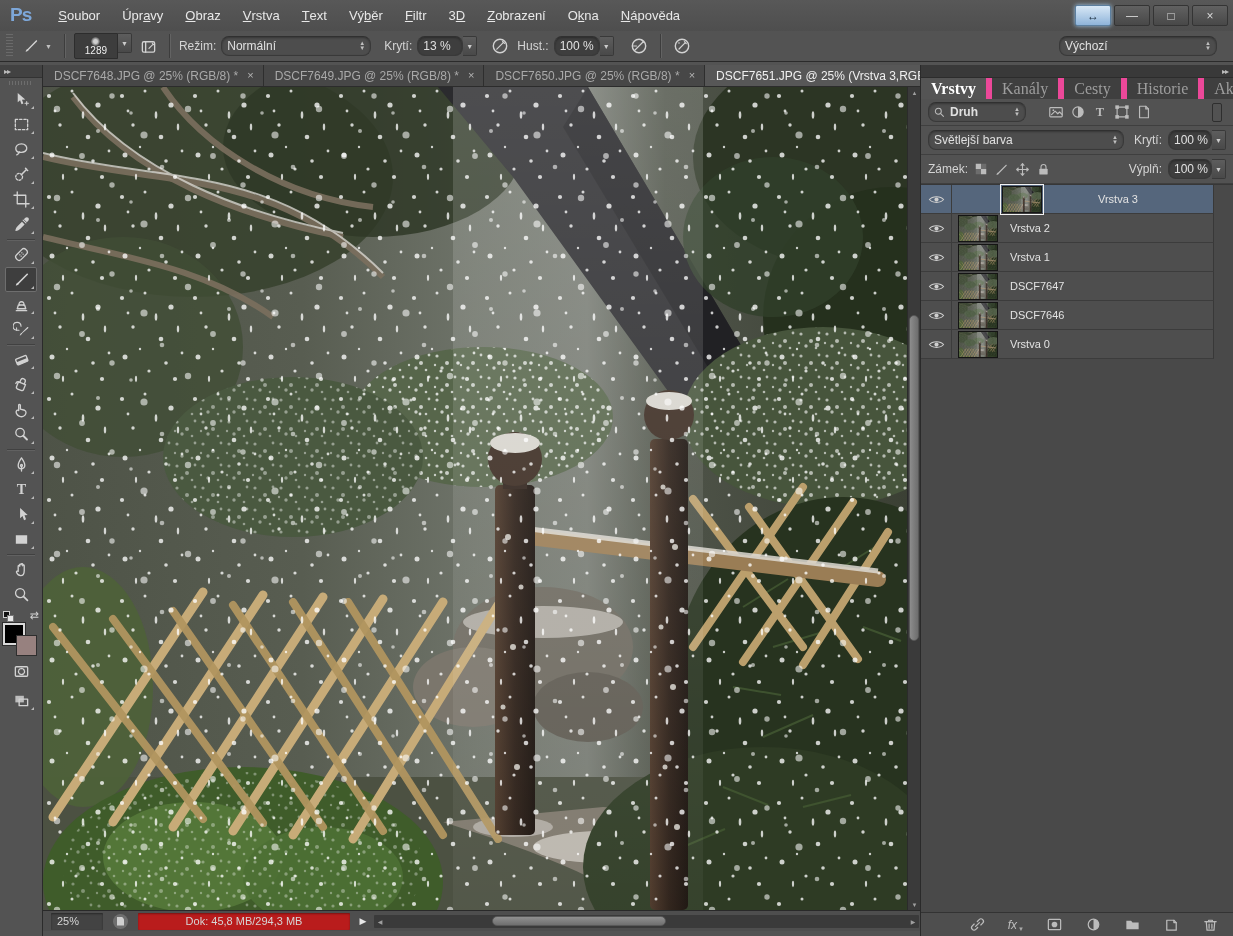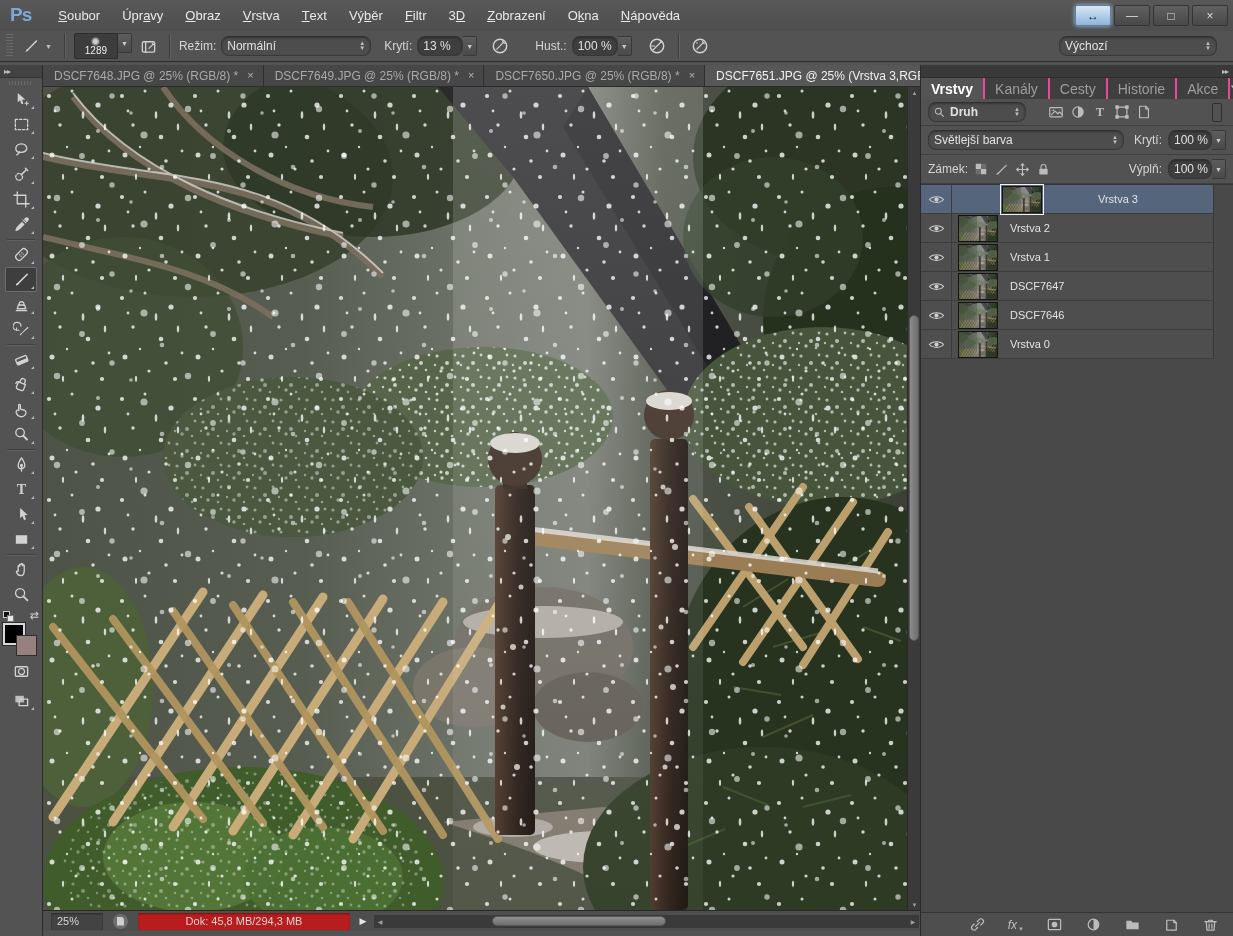--- a/index.html
+++ b/index.html
@@ -91,21 +91,21 @@
   .hscroll .arr{position:absolute;top:0;height:13px;width:12px;display:flex;align-items:center;justify-content:center;font-size:6px;color:#9f9f9f;}
   .hthumb{position:absolute;top:1px;height:10px;left:118px;width:174px;border-radius:6px;
           background:linear-gradient(#909090,#6f6f6f);border:1px solid #585858;}
 
   
   .panel{position:absolute;left:920px;top:65px;right:0;bottom:0;background:#474747;border-left:1px solid #2a2a2a;
          display:flex;flex-direction:column;}
   .p-strip{height:13px;background:#393939;display:flex;justify-content:flex-end;align-items:center;
            padding-right:5px;color:#bdbdbd;font-size:8px;letter-spacing:-1px;border-bottom:1px solid #2c2c2c;}
   .p-tabs{height:21px;background:#3f3f3f;display:flex;align-items:stretch;}
-  .p-tab{padding:0 10px;display:flex;align-items:center;color:#9d9d9d;font-size:14px;border-right:2px solid #ec4899;}
+  .p-tab{padding:0 10px;display:flex;align-items:center;color:#9d9d9d;font-size:16px;border-right:6px solid #ec4899;font-family:Liberation Serif, serif;}
   .p-tab.active{background:#545454;color:#fff;font-weight:bold;}
   .p-menu{margin-left:auto;display:flex;align-items:center;padding-right:6px;}
   .p-row{height:27px;display:flex;align-items:center;gap:6px;padding:0 7px;background:#525252;border-bottom:1px solid #3f3f3f;}
   .picon{display:flex;align-items:center;justify-content:center;}
   .switch{width:10px;height:19px;border:1px solid #2e2e2e;border-radius:2px;overflow:hidden;margin-left:auto;margin-right:4px;}
   .switch .t{height:50%;background:#c2473a;}
   .switch .b{height:50%;background:#1f1f1f;}
   .layers{background:#494949;border-top:1px solid #373737;}
   .layer{height:29px;display:flex;align-items:center;background:#4e4e4e;border-bottom:1px solid #3c3c3c;
          width:293px;border-right:1px solid #383838;}
@@ -403,21 +403,21 @@
           <span class="grow">13 %</span>
         </span>
       <span class="dabtn">▼</span>
     </span>
     <span class="obtn" style="margin-left:6px">
       <svg class="ticon" viewBox="0 0 18 18" width="18" height="18">
           <circle cx="9" cy="9" r="6.7"></circle>
           <path d="M5.8 12.2L12.5 5.4M11.6 4.5l1.9 1.9" stroke-width="1.2"></path>
         </svg>
     </span>
-    <span class="lbl" style="margin-left:18px">Hust.:</span>
+    <span class="lbl" style="margin-left:0">Hust.:</span>
     <span style="display:flex">
       <span class="sel val" style="width:46px">
           <span class="grow">100 %</span>
         </span>
       <span class="dabtn">▼</span>
     </span>
     <span class="obtn" style="margin-left:8px">
       <svg class="ticon" viewBox="0 0 18 18" width="18" height="18">
           <circle cx="9" cy="9" r="6.7"></circle>
           <path d="M4.5 13.5L13.5 4.5M12 3.4l2.3 2.3" stroke-width="1.2"></path>

